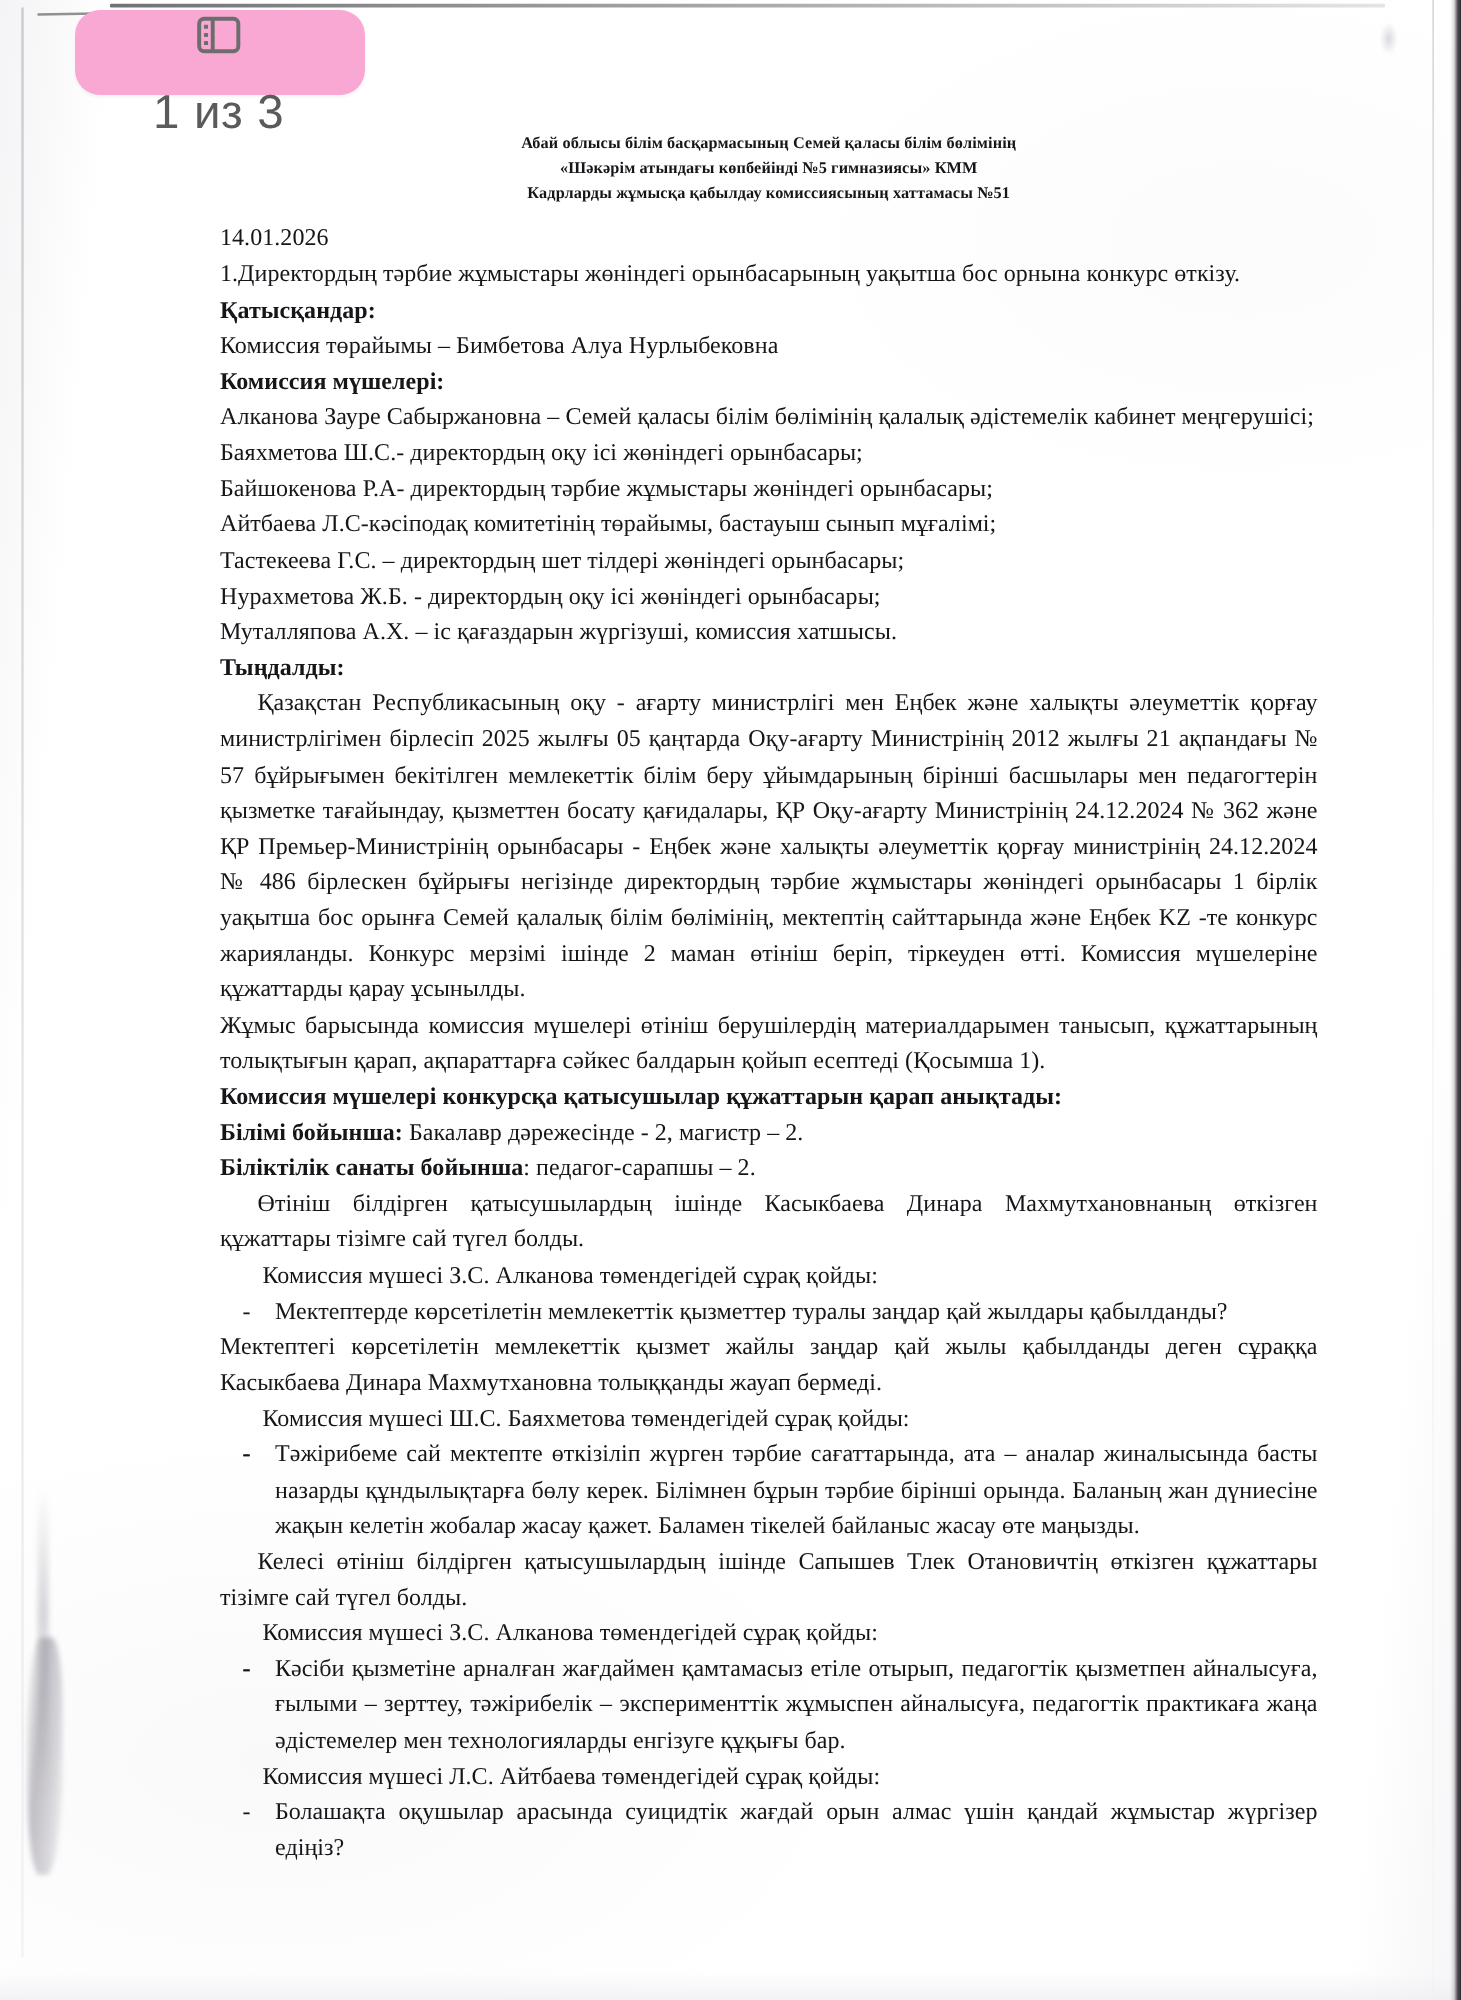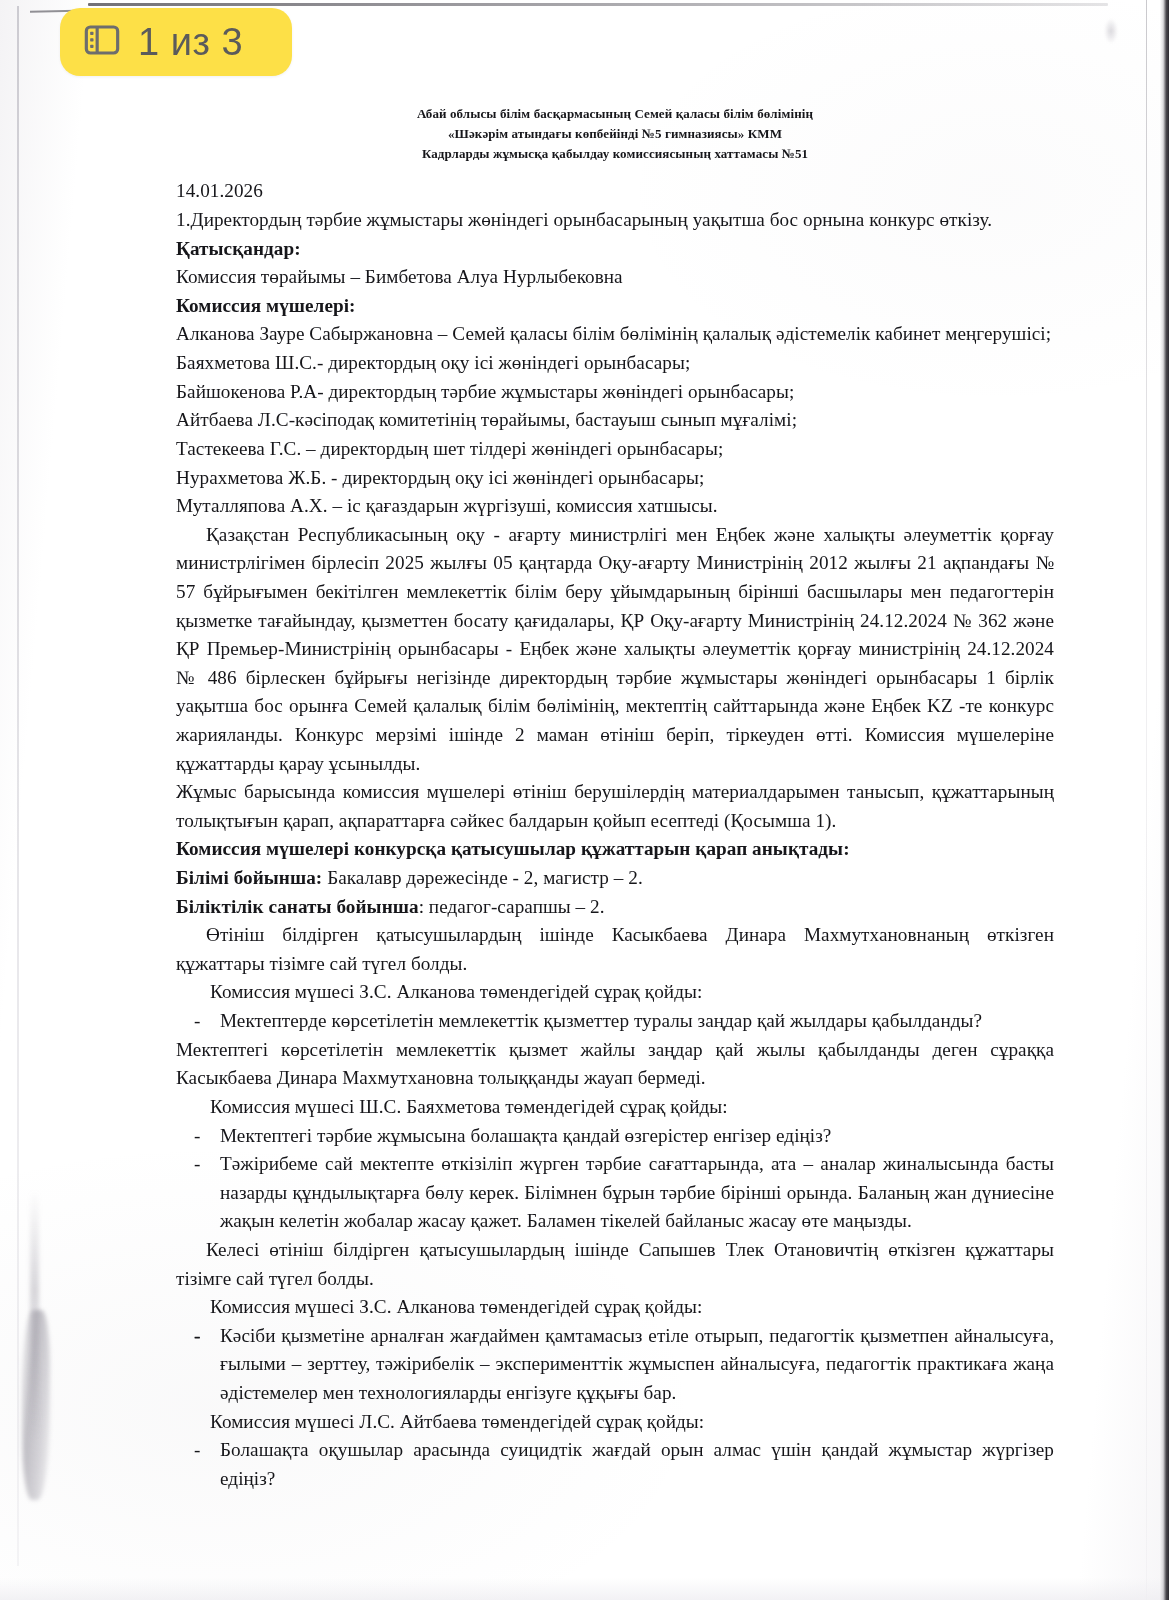--- a/index.html
+++ b/index.html
@@ -167,24 +167,25 @@
     position: absolute;
     left: 60px;
     top: 8px;
     height: 68px;
     min-width: 232px;
     display: flex;
     align-items: center;
     gap: 16px;
     padding: 0 24px 0 22px;
     box-sizing: border-box;
-    background: #fde047;
+    background: #f9a8d4;
     border-radius: 20px;
     box-shadow: 0 1px 3px rgba(0,0,0,0.06);
     font-family: "Liberation Sans", "DejaVu Sans", sans-serif;
+    flex-direction: column;
   }
   #page-badge .badge-text {
     font-size: 38px;
     color: #5b5b5b;
     font-weight: 400;
     letter-spacing: 0.5px;
     white-space: nowrap;
   }
   .pages-icon { flex: 0 0 auto; display: block; }
 </style>
@@ -219,37 +220,38 @@
 
   <div class="b">Комиссия мүшелері:</div>
   <div class="p-flat">Алканова Зауре Сабыржановна – Семей қаласы білім бөлімінің қалалық әдістемелік кабинет меңгерушісі;</div>
   <div class="p-flat">Баяхметова Ш.С.- директордың оқу ісі жөніндегі орынбасары;</div>
   <div class="p-flat">Байшокенова Р.А- директордың тәрбие жұмыстары жөніндегі орынбасары;</div>
   <div class="p-flat">Айтбаева Л.С-кәсіподақ комитетінің төрайымы, бастауыш сынып мұғалімі;</div>
   <div class="p-flat">Тастекеева Г.С. – директордың шет тілдері жөніндегі орынбасары;</div>
   <div class="p-flat">Нурахметова Ж.Б. - директордың оқу ісі жөніндегі орынбасары;</div>
   <div class="p-flat">Муталляпова А.Х. – іс қағаздарын жүргізуші, комиссия хатшысы.</div>
 
+  <div class="b">Тыңдалды:</div>
   <div class="just">Қазақстан Республикасының оқу - ағарту министрлігі мен  Еңбек және халықты әлеуметтік қорғау министрлігімен бірлесіп 2025 жылғы 05 қаңтарда Оқу-ағарту  Министрінің 2012 жылғы 21 ақпандағы № 57 бұйрығымен бекітілген мемлекеттік білім беру ұйымдарының бірінші басшылары мен педагогтерін қызметке тағайындау, қызметтен босату қағидалары, ҚР Оқу-ағарту Министрінің 24.12.2024 № 362 және ҚР Премьер-Министрінің орынбасары - Еңбек және халықты әлеуметтік қорғау министрінің 24.12.2024 № 486 бірлескен бұйрығы негізінде директордың тәрбие жұмыстары жөніндегі орынбасары 1 бірлік уақытша бос орынға Семей қалалық білім бөлімінің, мектептің сайттарында және Еңбек KZ -те конкурс жарияланды. Конкурс мерзімі ішінде 2 маман өтініш беріп, тіркеуден өтті. Комиссия мүшелеріне құжаттарды қарау ұсынылды.</div>
   <div class="just-noind">Жұмыс барысында комиссия мүшелері өтініш берушілердің материалдарымен танысып, құжаттарының толықтығын қарап, ақпараттарға сәйкес балдарын қойып есептеді (Қосымша 1).</div>
 
   <div class="b p-flat">Комиссия мүшелері конкурсқа қатысушылар құжаттарын қарап анықтады:</div>
 
   <div class="p-flat"><span class="b">Білімі бойынша:</span><span> Бакалавр дәрежесінде - 2, магистр – 2.</span></div>
 
   <div class="p-flat"><span class="b">Біліктілік санаты бойынша</span><span>: педагог-сарапшы – 2.</span></div>
 
   <div class="just">Өтініш білдірген қатысушылардың ішінде Касыкбаева Динара Махмутхановнаның өткізген құжаттары тізімге сай түгел болды.</div>
 
   <div class="just indent-para">Комиссия мүшесі З.С. Алканова төмендегідей сұрақ қойды:</div>
   <div class="bullet-row"><span class="dash">-</span><span>Мектептерде көрсетілетін мемлекеттік қызметтер туралы заңдар қай жылдары қабылданды?</span></div>
   <div class="just-noind">Мектептегі көрсетілетін мемлекеттік қызмет жайлы заңдар қай жылы қабылданды деген сұраққа Касыкбаева Динара Махмутхановна толыққанды жауап бермеді.</div>
 
   <div class="just indent-para">Комиссия мүшесі Ш.С. Баяхметова төмендегідей сұрақ қойды:</div>
-  <div class="bullet-row"><span class="dash">-</span><span>Мектептегі тәрбие жұмысына болашақта қандай өзгерістер енгізер едіңіз?</span></div>
+  <div class="bullet-row"><span class="dash">-</span></div>
   <div class="bullet-row"><span class="dash">-</span><span>Тәжірибеме сай мектепте өткізіліп жүрген тәрбие сағаттарында, ата – аналар жиналысында басты назарды құндылықтарға бөлу керек. Білімнен бұрын тәрбие бірінші орында. Баланың жан дүниесіне жақын келетін жобалар жасау қажет. Баламен тікелей байланыс жасау өте маңызды.</span></div>
 
   <div class="just">Келесі өтініш білдірген қатысушылардың ішінде Сапышев Тлек Отановичтің өткізген құжаттары тізімге сай түгел болды.</div>
 
   <div class="just indent-para">Комиссия мүшесі З.С. Алканова төмендегідей сұрақ қойды:</div>
   <div class="bullet-row"><span class="dash">-</span></div>
   <div class="bullet-row"><span class="dash">-</span><span>Кәсіби қызметіне арналған жағдаймен қамтамасыз етіле отырып, педагогтік қызметпен айналысуға, ғылыми – зерттеу, тәжірибелік – эксперименттік жұмыспен айналысуға, педагогтік практикаға жаңа әдістемелер мен технологияларды енгізуге құқығы бар.</span></div>
 
   <div class="just indent-para">Комиссия мүшесі Л.С. Айтбаева төмендегідей сұрақ қойды:</div>
   <div class="bullet-row"><span class="dash">-</span><span>Болашақта оқушылар арасында суицидтік жағдай орын алмас үшін қандай жұмыстар жүргізер едіңіз?</span></div>

